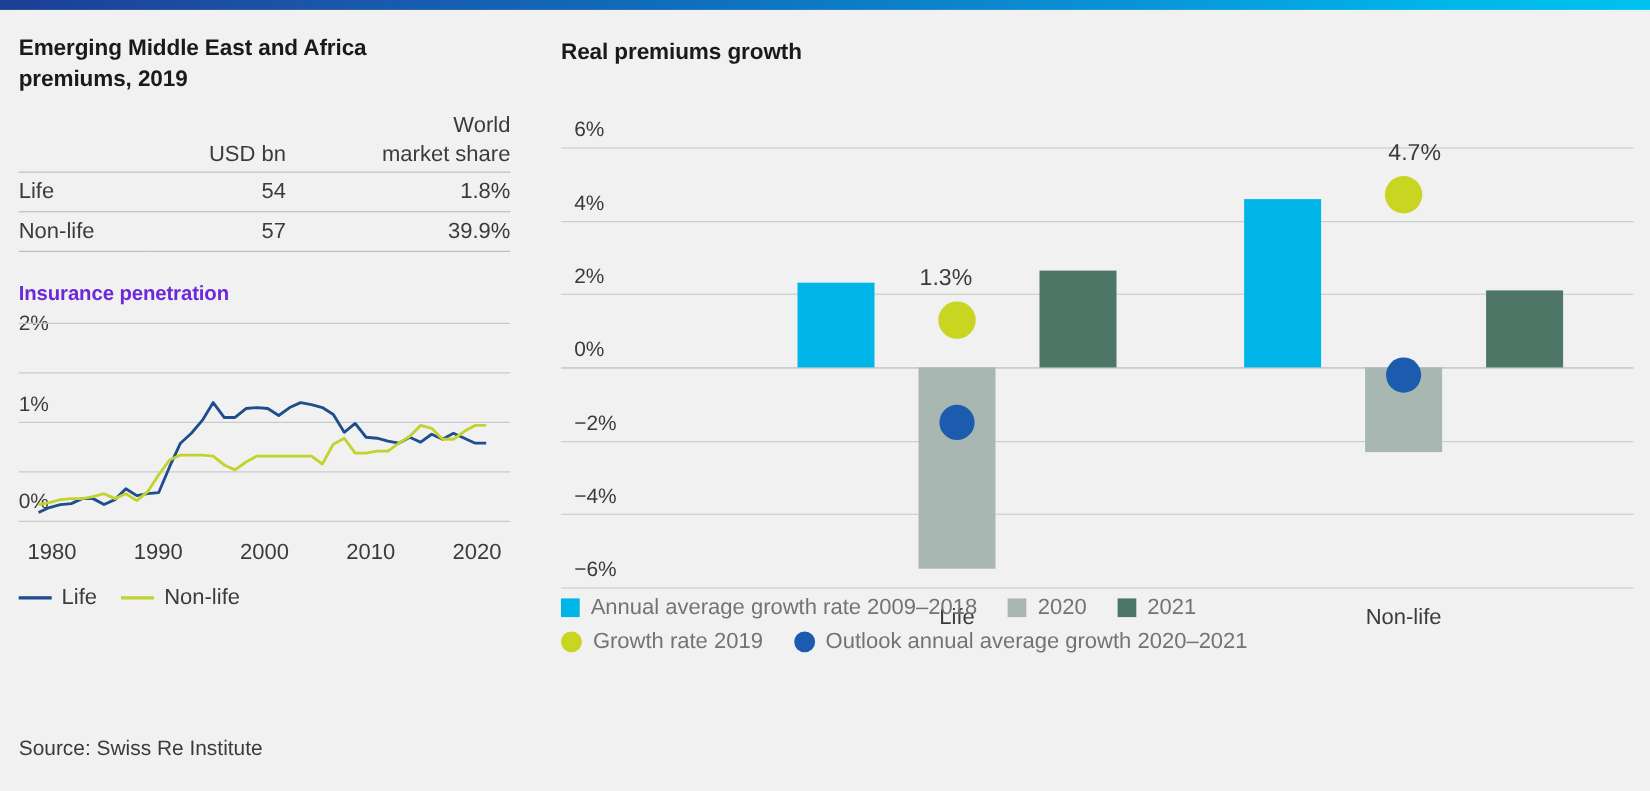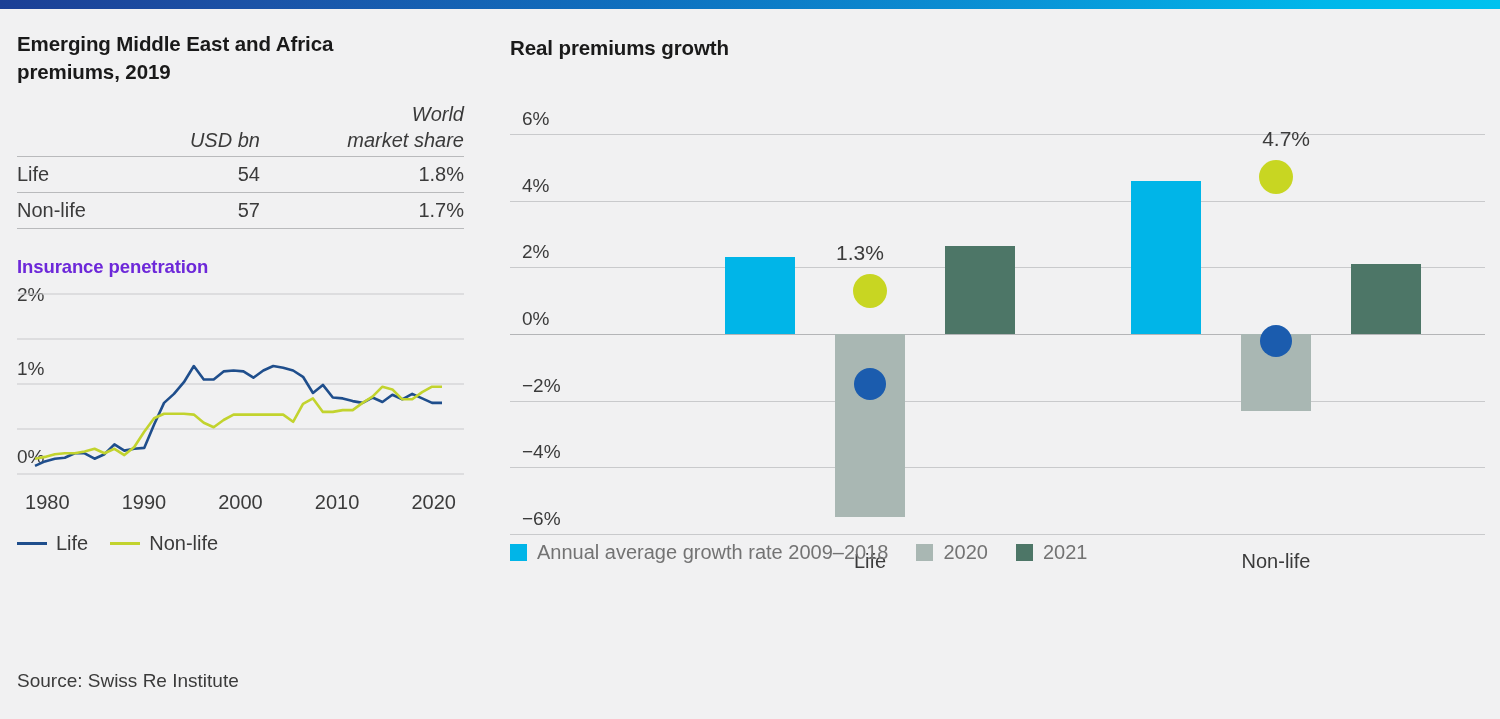--- a/index.html
+++ b/index.html
@@ -22,21 +22,21 @@
   .panel-title {
     font-size: 20.5px; font-weight: bold; color: #1a1a1a;
     line-height: 28px; letter-spacing: -0.1px;
   }
 
   table.prem { width: 100%; border-collapse: collapse; margin-top: 15px; }
   table.prem th, table.prem td {
     font-size: 20px; font-weight: normal; color: #3b3b3b;
     padding: 0; line-height: 26px;
   }
-  table.prem th { vertical-align: bottom; text-align: right; padding-bottom: 3px; font-style: italic; }
+  table.prem th { vertical-align: bottom; text-align: right; padding-bottom: 3px; }
   table.prem th.lbl { text-align: left; }
   table.prem thead th { border-bottom: 1px solid #b9babc; }
   table.prem td { text-align: right; padding: 4px 0 5px 0; border-bottom: 1px solid #b9babc; }
   table.prem td.lbl { text-align: left; }
   .th2line { display: block; }
 
   .sub-title {
     font-size: 18.5px; font-weight: bold; color: #6d28d9;
     margin-top: 27px; letter-spacing: -0.1px;
   }
@@ -113,21 +113,21 @@
       </thead>
       <tbody>
         <tr>
           <td class="lbl">Life</td>
           <td>54</td>
           <td>1.8%</td>
         </tr>
         <tr>
           <td class="lbl">Non-life</td>
           <td>57</td>
-          <td>1.7%</td>
+          <td>39.9%</td>
         </tr>
       </tbody>
     </table>
 
     <div class="sub-title">Insurance penetration</div>
 
     <div class="linechart-wrap">
       <div class="lc-ylab" style="top:0px">2%</div>
       <div class="lc-ylab" style="top:74px">1%</div>
       <div class="lc-ylab" style="top:162px">0%</div>
@@ -203,16 +203,26 @@
         </div>
         <div class="item gap-l">
           <span class="swatch-sq" style="background:#a9b7b3"></span>
           <span>2020</span>
         </div>
         <div class="item gap-l">
           <span class="swatch-sq" style="background:#4d7667"></span>
           <span>2021</span>
         </div>
       </div>
+      <div class="bc-legend-row">
+        <div class="item">
+          <span class="swatch-ci" style="background:#c8d622"></span>
+          <span>Growth rate 2019</span>
+        </div>
+        <div class="item gap-l">
+          <span class="swatch-ci" style="background:#1b5cae"></span>
+          <span>Outlook annual average growth 2020–2021</span>
+        </div>
+      </div>
     </div>
   </div>
 
 </div>
 
 </body></html>

